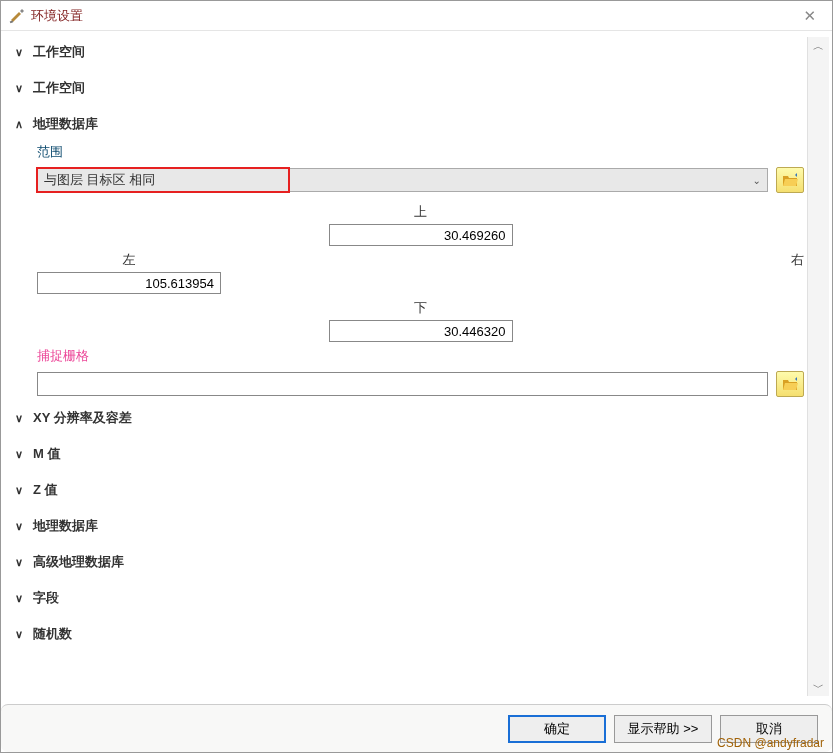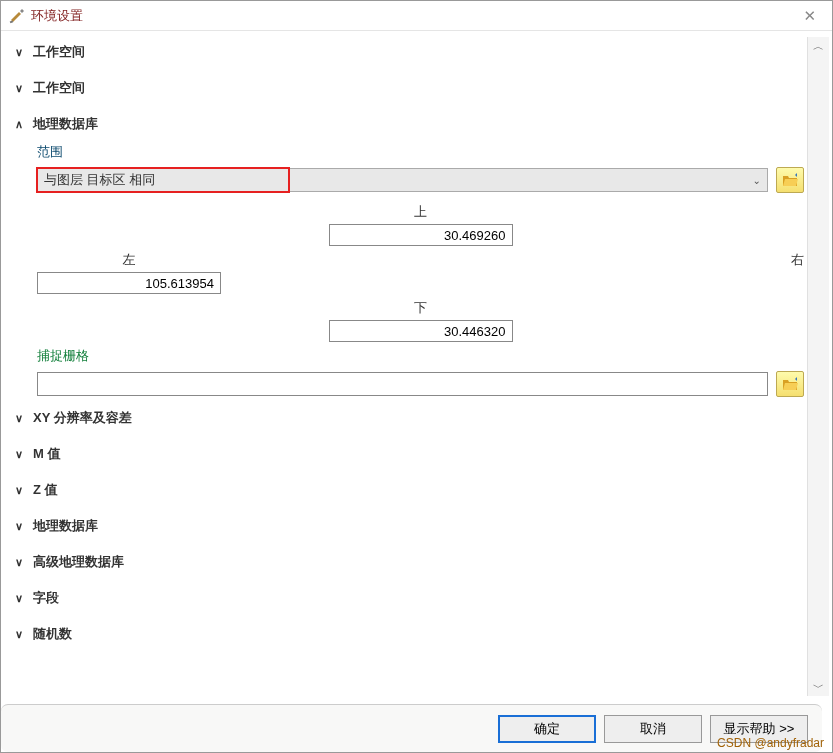--- a/index.html
+++ b/index.html
@@ -137,21 +137,21 @@
       border: 1px solid #888;
       padding: 0 6px;
       text-align: right;
       font-size: 13px;
       font-family: inherit;
     }
     .ext-top { top: 0; left: 50%; transform: translateX(-50%); }
     .ext-left { top: 48px; left: 0; }
     .ext-right { top: 48px; right: 0; }
     .ext-bottom { top: 96px; left: 50%; transform: translateX(-50%); }
-    .snap-label { margin-top: 14px; margin-bottom: 6px; color: #15803d; }
+    .snap-label { margin-top: 14px; margin-bottom: 6px; color: #ec4899; }
     .snap-row {
       display: flex;
       gap: 8px;
       align-items: center;
     }
     .snap-input {
       flex: 1;
       height: 24px;
       border: 1px solid #888;
       padding: 0 6px;
@@ -173,21 +173,21 @@
       font-size: 11px;
       color: #666;
       cursor: pointer;
     }
     .scroll-arrow.up { position: absolute; top: 0; width: 100%; }
     .scroll-arrow.down { position: absolute; bottom: 0; width: 100%; }
     .button-bar {
       position: absolute;
       bottom: 0;
       left: 0;
-      right: 10px;
+      right: 0;
       height: 48px;
       border-top: 1px solid #ccc;
       display: flex;
       justify-content: flex-end;
       align-items: center;
       padding: 0 14px;
       gap: 8px;
       background: #f8f8f7;
       border-radius: 7px;
     }
@@ -351,17 +351,17 @@
 
 </div>
 
 <div class="scrollbar">
   <div class="scroll-arrow up">︿</div>
   <div class="scroll-arrow down">﹀</div>
 </div>
 
 <div class="button-bar">
   <button class="btn btn-primary">确定</button>
+  <button class="btn">显示帮助 &gt;&gt;</button>
   <button class="btn">取消</button>
-  <button class="btn">显示帮助 &gt;&gt;</button>
 </div>
 
 <div class="watermark">CSDN @andyfradar</div>
 
 </body></html>

